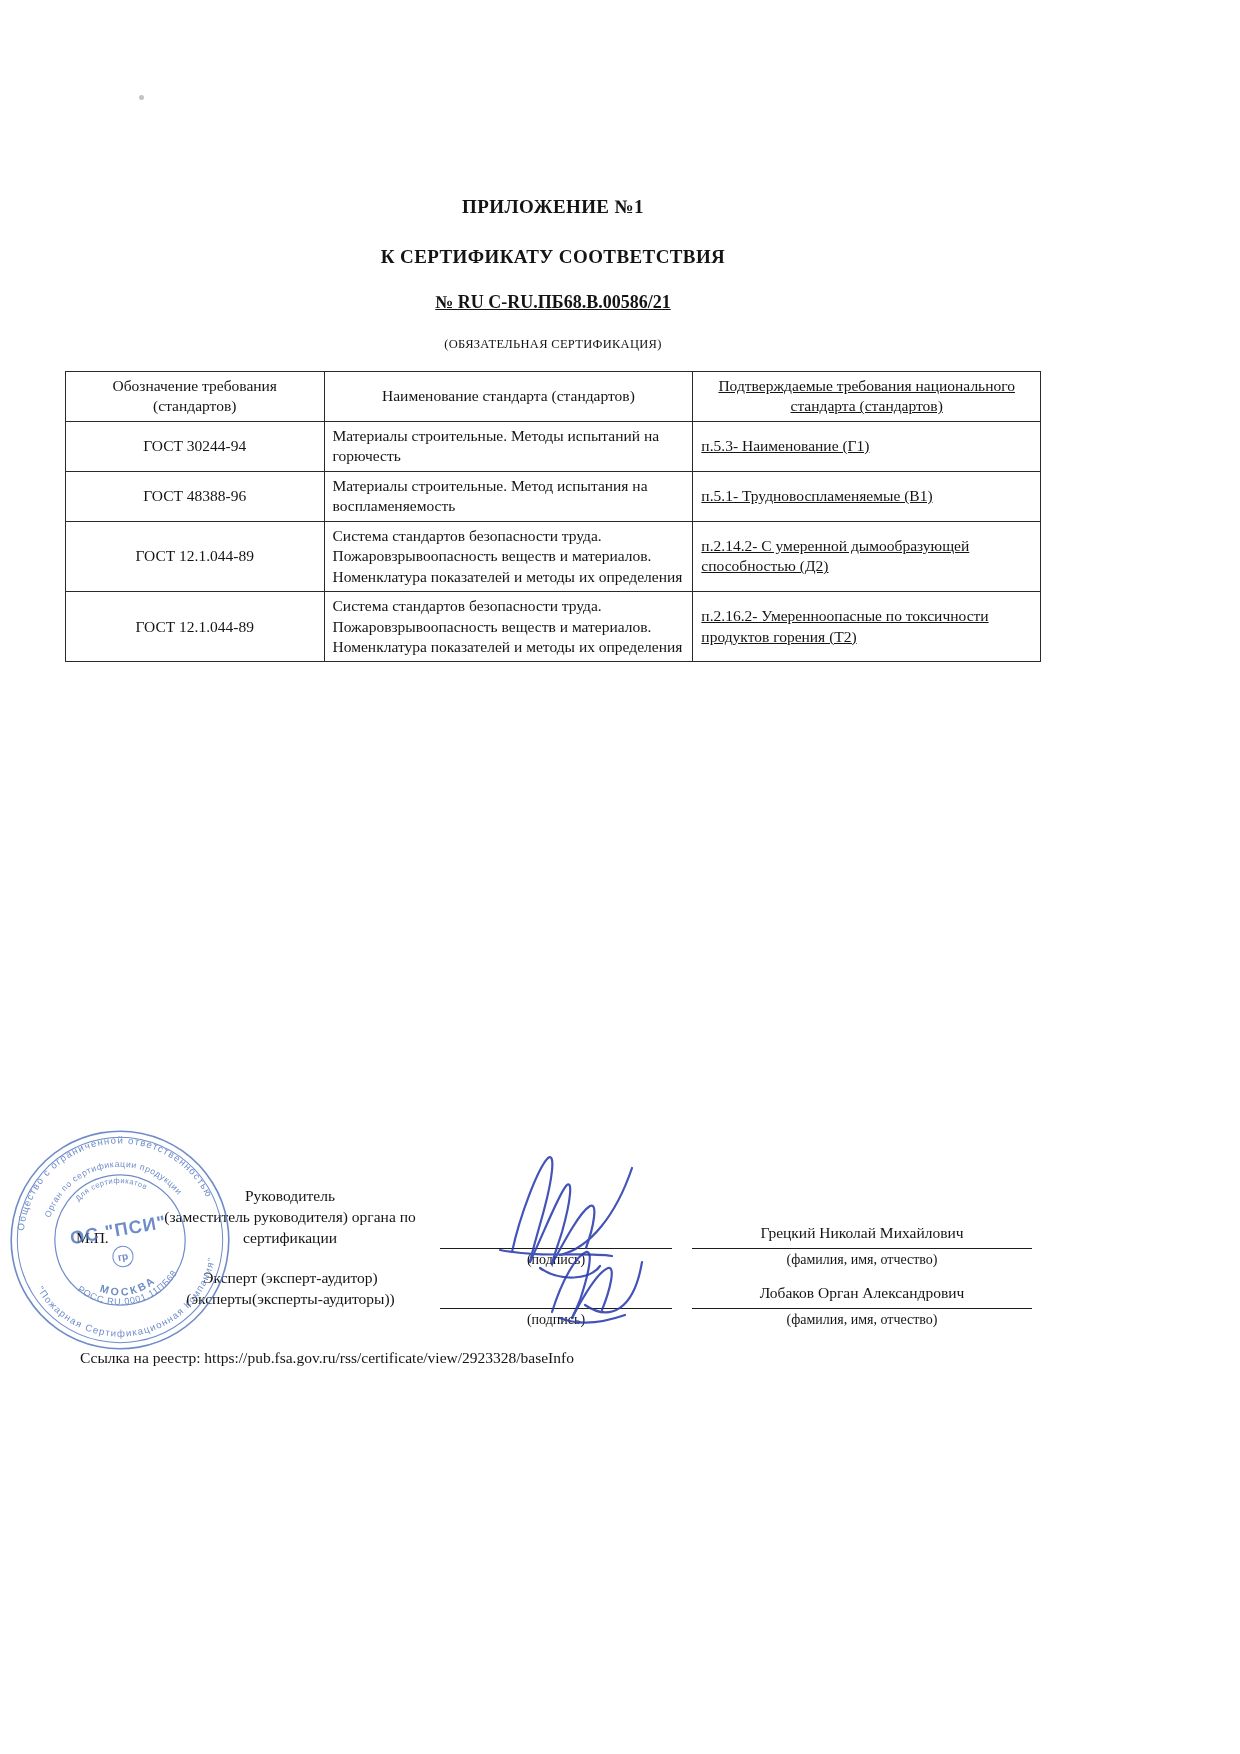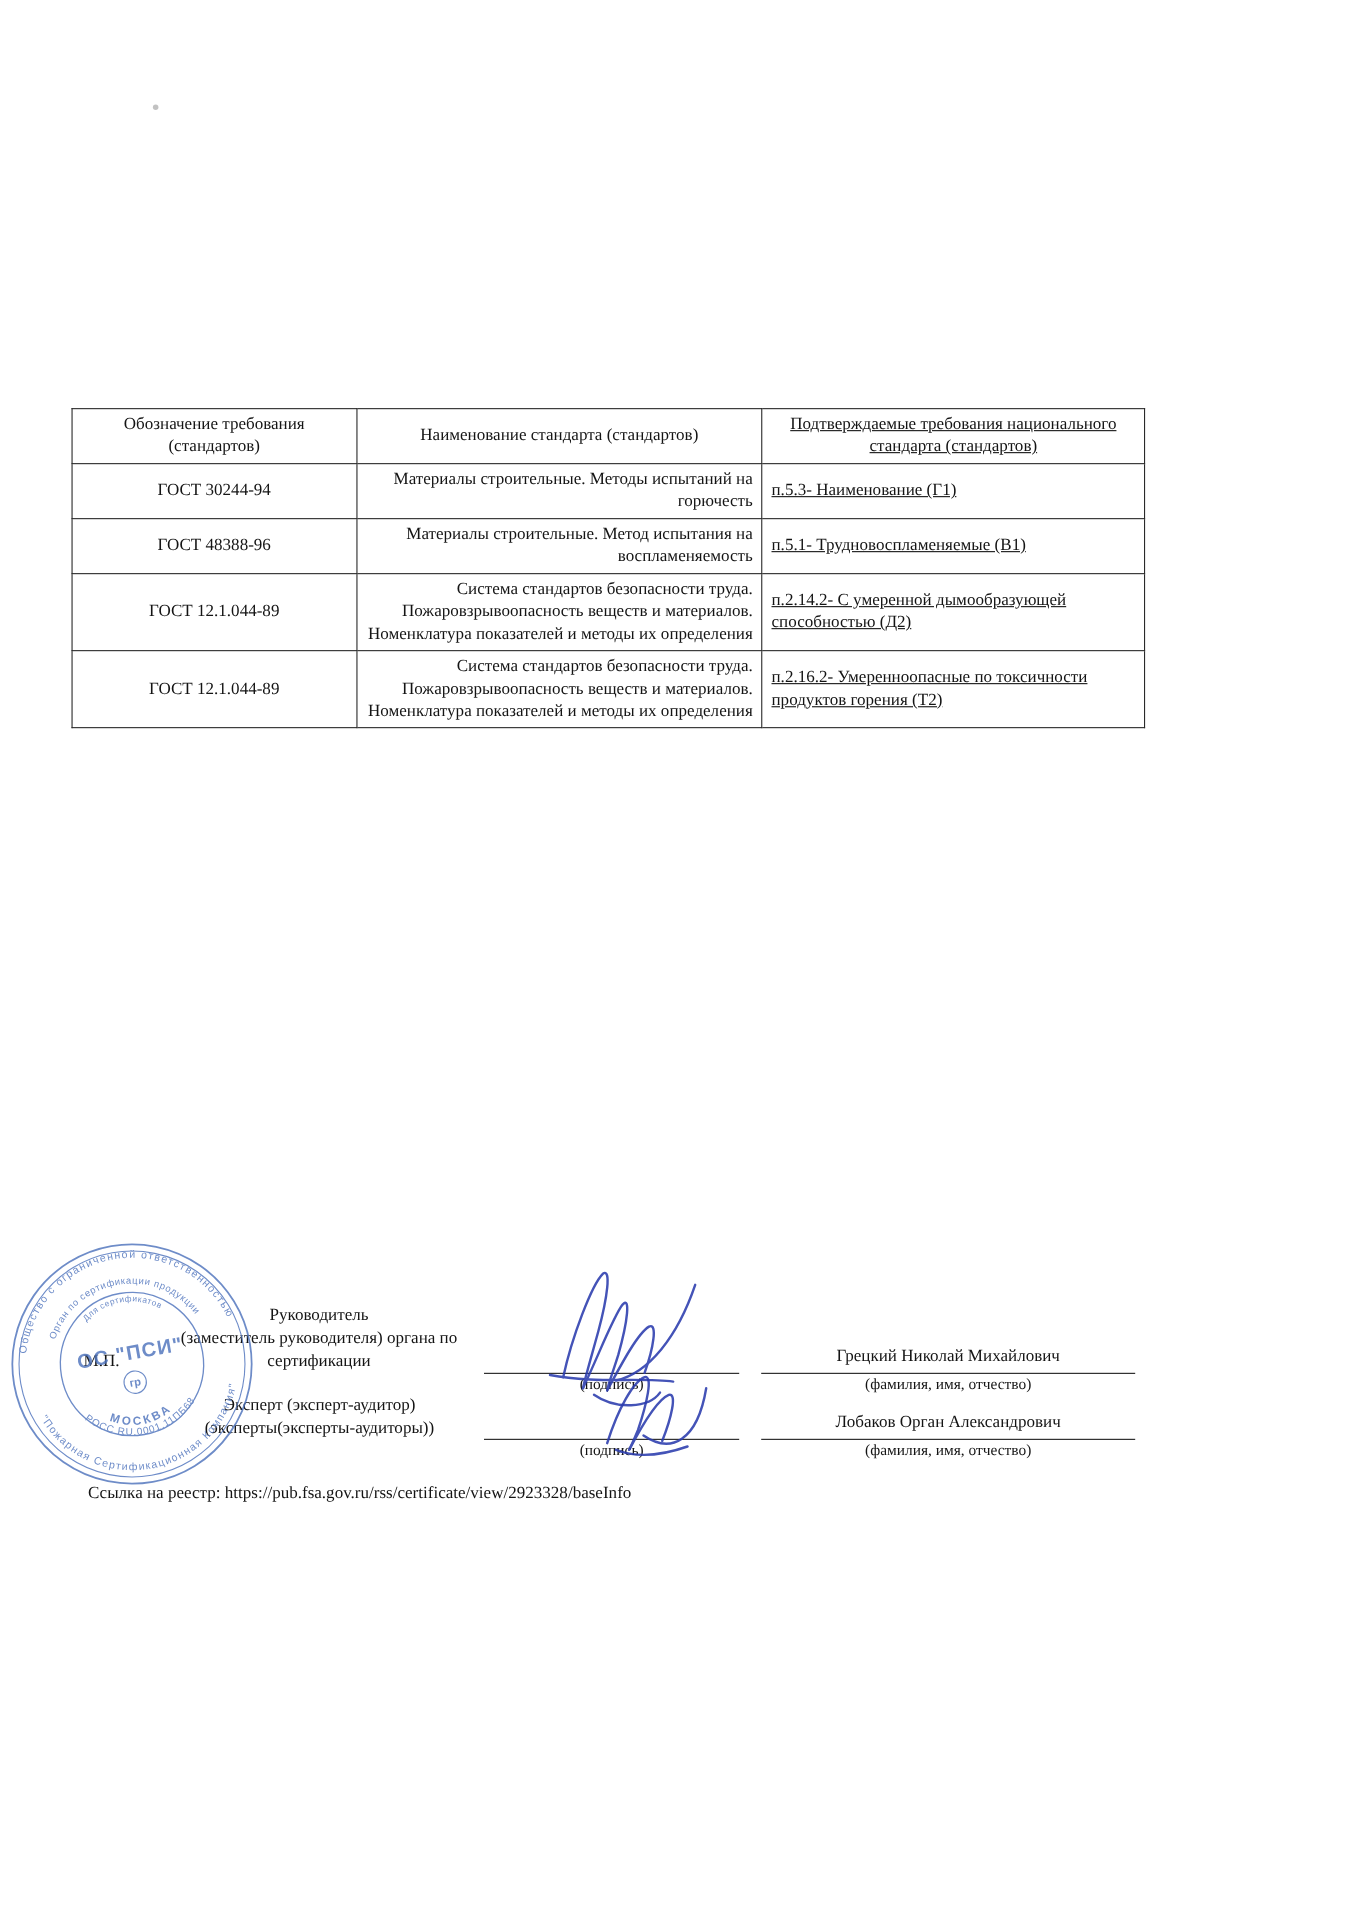--- a/index.html
+++ b/index.html
@@ -26,21 +26,21 @@
     border-collapse:collapse;
     font-size:15.5px;line-height:1.32;
   }
   .std-table th,.std-table td{
     border:1px solid #2a2a2a;
     padding:4px 8px;
     vertical-align:middle;
   }
   .std-table th{font-weight:normal;text-align:center;}
   .col-designation{width:250px;text-align:center;}
-  .col-name{width:362px;text-align:right;}
+  .col-name{width:362px;text-align:left;}
   .col-req{width:340px;text-align:left;vertical-align:top;padding-top:5px;text-decoration:underline;}
   
   .sig-text{position:absolute;font-size:15.5px;line-height:1.35;}
   .role1{left:140px;top:1186px;width:300px;text-align:center;}
   .role2{left:148px;top:1268px;width:285px;text-align:center;}
   .mp{left:76px;top:1228px;font-size:15.5px;}
   .sig-line{
     position:absolute;height:1px;background:#1c1c1c;
   }
   .sig-line1{left:440px;top:1248px;width:232px;}
@@ -79,20 +79,26 @@
     border-radius:50%;background:#9a9a9a;opacity:.6;
   }
 </style>
 </head>
 <body>
 
 <div class="page">
 
   <div class="artifact"></div>
 
+  <div class="titles">
+    <p class="title-main">ПРИЛОЖЕНИЕ №1</p>
+    <p class="title-sub">К СЕРТИФИКАТУ СООТВЕТСТВИЯ</p>
+    <p class="cert-number">№ RU C-RU.ПБ68.В.00586/21</p>
+    <p class="cert-kind">(ОБЯЗАТЕЛЬНАЯ СЕРТИФИКАЦИЯ)</p>
+  </div>
 
   <table class="std-table">
     <thead>
       <tr>
         <th class="col-designation">Обозначение требования (стандартов)</th>
         <th class="col-name">Наименование стандарта (стандартов)</th>
         <th class="col-req" style="text-align:center;vertical-align:middle;">Подтверждаемые требования национального стандарта (стандартов)</th>
       </tr>
     </thead>
     <tbody>

